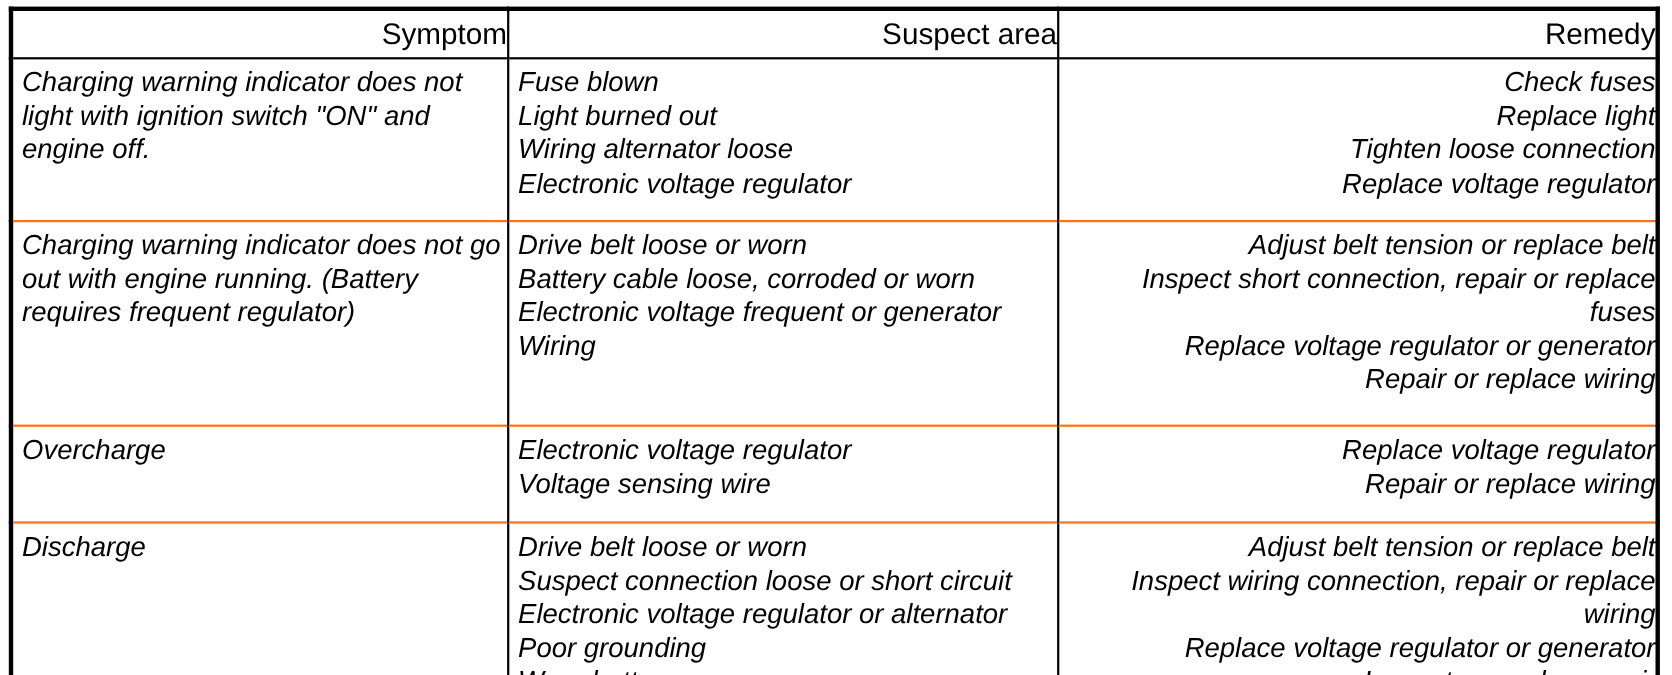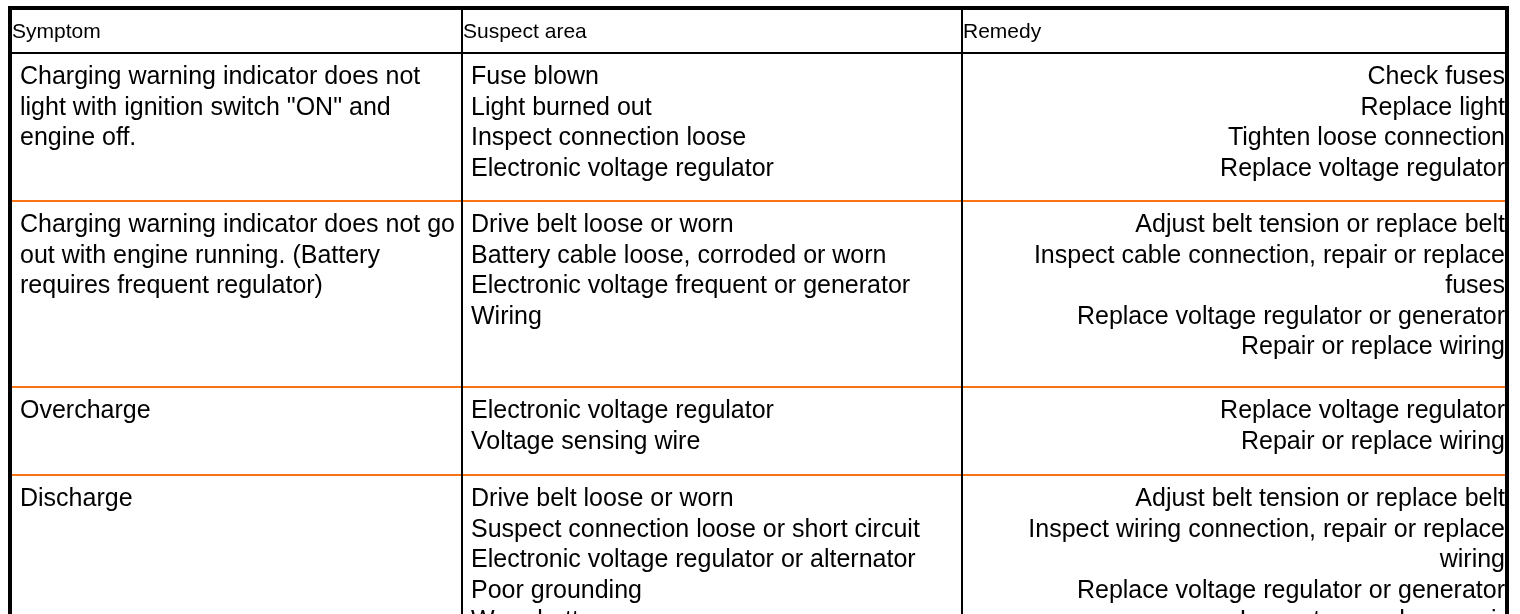--- a/index.html
+++ b/index.html
@@ -35,43 +35,44 @@
   }
 
   table.trouble-table col.col-symptom  { width: 452px; }
   table.trouble-table col.col-suspect  { width: 500px; }
   table.trouble-table col.col-remedy   { width: 545px; }
 
   thead th {
     border-bottom: 2px solid #000000;
     border-right: 2px solid #000000;
     font-weight: normal;
-    font-size: 21px;
+    font-size: 27px;
     line-height: 30px;
-    text-align: left;
+    text-align: right;
     vertical-align: middle;
     height: 42px;
     padding: 0;
   }
   thead th:last-child { border-right: none; }
 
   tbody td {
     border-top: 2px solid #f97316;
     border-right: 2px solid #000000;
     vertical-align: top;
     padding: 6px 0 10px 8px;
     font-size: 25px;
     line-height: 30.5px;
     text-align: left;
   }
   tbody td:last-child { border-right: none; text-align: right; }
   tbody tr:first-child td { border-top: none; }
 
   .cell-lines {
     display: block;
+    font-style: italic;
   }
   .cell-lines .line {
     display: block;
     white-space: normal;
   }
 
   
   tr.row-0 td { height: 130px; }
   tr.row-1 td { height: 168px; }
   tr.row-2 td { height: 70px; }
@@ -100,21 +101,21 @@
             <span class="cell-lines">
               <span class="line">Charging warning indicator does not</span>
               <span class="line">light with ignition switch "ON" and</span>
               <span class="line">engine off.</span>
             </span>
           </td>
           <td>
             <span class="cell-lines">
               <span class="line">Fuse blown</span>
               <span class="line">Light burned out</span>
-              <span class="line">Inspect connection loose</span>
+              <span class="line">Wiring alternator loose</span>
               <span class="line">Electronic voltage regulator</span>
             </span>
           </td>
           <td>
             <span class="cell-lines">
               <span class="line">Check fuses</span>
               <span class="line">Replace light</span>
               <span class="line">Tighten loose connection</span>
               <span class="line">Replace voltage regulator</span>
             </span>
@@ -132,21 +133,21 @@
             <span class="cell-lines">
               <span class="line">Drive belt loose or worn</span>
               <span class="line">Battery cable loose, corroded or worn</span>
               <span class="line">Electronic voltage frequent or generator</span>
               <span class="line">Wiring</span>
             </span>
           </td>
           <td>
             <span class="cell-lines">
               <span class="line">Adjust belt tension or replace belt</span>
-              <span class="line">Inspect cable connection, repair or replace</span>
+              <span class="line">Inspect short connection, repair or replace</span>
               <span class="line">fuses</span>
               <span class="line">Replace voltage regulator or generator</span>
               <span class="line">Repair or replace wiring</span>
             </span>
           </td>
         </tr>
         <tr class="row-2">
           <td>
             <span class="cell-lines">
               <span class="line">Overcharge</span>

